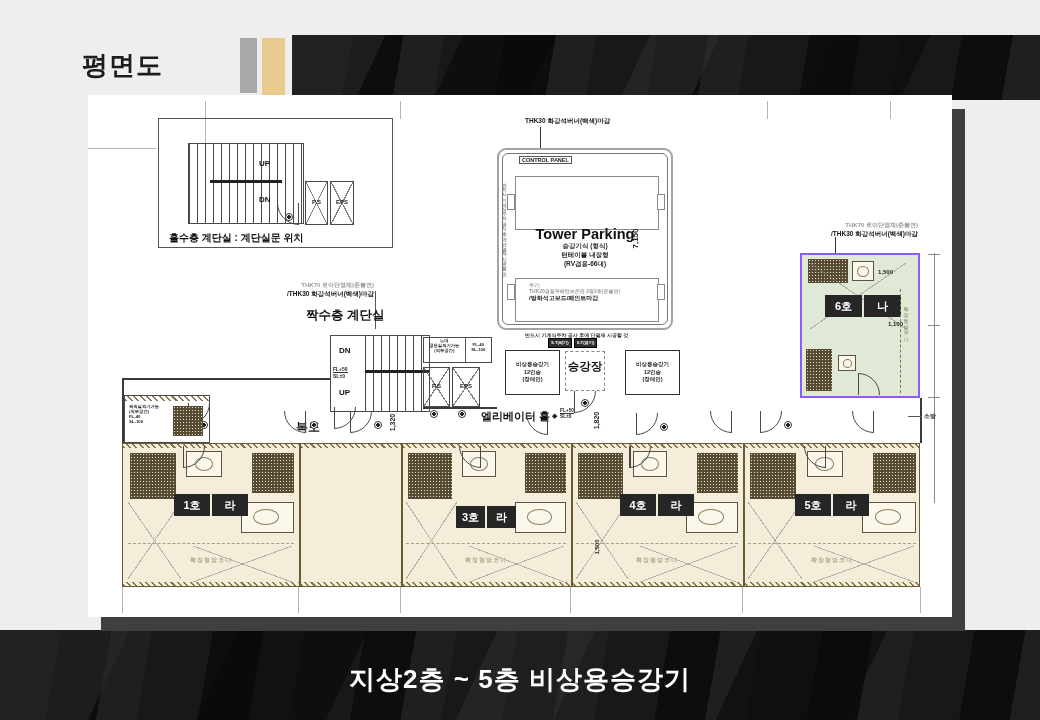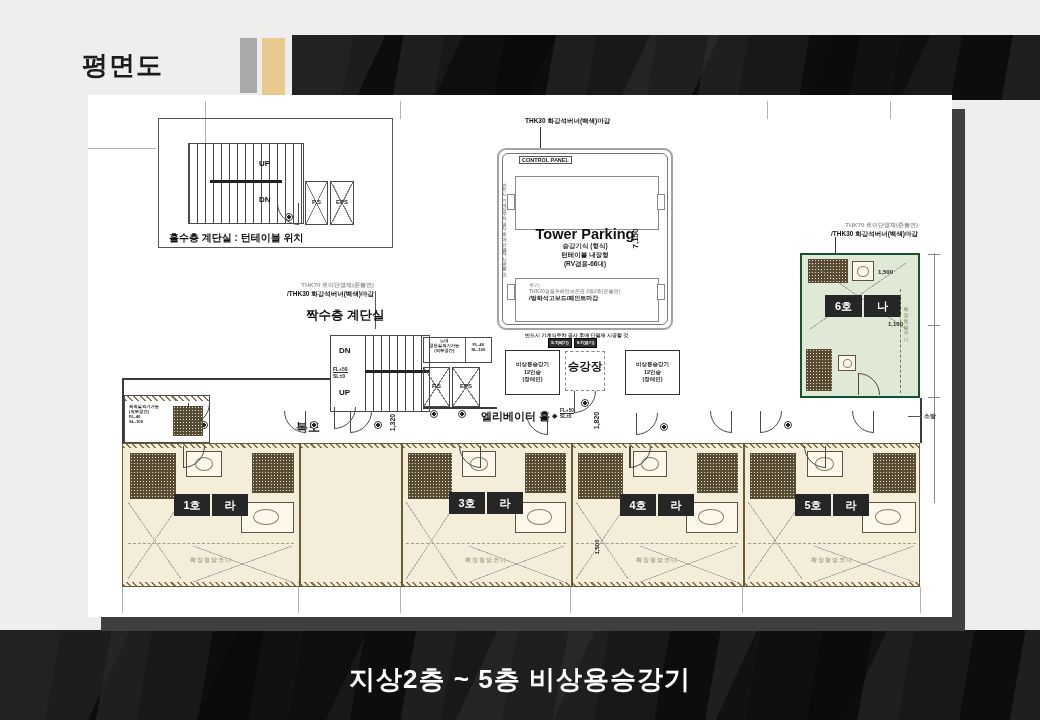--- a/index.html
+++ b/index.html
@@ -96,21 +96,21 @@
       <div class="abs lbl-b" style="left:100px;top:40px;font-size:8px;">UP</div>
       <div class="abs lbl-b" style="left:100px;top:76px;font-size:8px;">DN</div>
       <div class="abs box xfill" style="left:146px;top:62px;width:23px;height:44px;">
         <div class="shaftlbl">P.S</div>
       </div>
       <div class="abs box xfill" style="left:171px;top:62px;width:24px;height:44px;">
         <div class="shaftlbl">EPS</div>
       </div>
       <div class="door" style="left:118px;top:84px;transform:scaleX(-1);"></div>
       <div class="dotm" style="left:126px;top:94px;"></div>
-      <div class="abs lbl-b" style="left:10px;top:112px;font-size:10px;">홀수층 계단실 : 턴테이블 위치</div>
+      <div class="abs lbl-b" style="left:10px;top:112px;font-size:10px;">홀수층 계단실 : 계단실문 위치</div>
     </div>
 
     <div class="abs" style="left:130px;top:186px;width:156px;text-align:right;">
       <div class="note-g">THK70 로이단열재(준불연)</div>
       <div class="note-k">/THK30 화강석버너(백색)마감</div>
     </div>
     <div class="abs" style="left:287px;top:196px;width:1px;height:38px;background:#555;"></div>
     <div class="abs lbl-b" style="left:218px;top:212px;font-size:12.5px;">짝수층 계단실</div>
 
     <div class="abs box" style="left:242px;top:240px;width:100px;height:77px;">
@@ -235,21 +235,21 @@
     </div>
     <div class="door" style="left:100px;top:308px;"></div>
 
 
     <div class="abs" style="left:690px;top:126px;width:140px;text-align:right;">
       <div class="note-g">THK70 로이단열재(준불연)</div>
       <div class="note-k">/THK30 화강석버너(백색)마감</div>
     </div>
     <div class="abs" style="left:747px;top:142px;width:1px;height:16px;background:#333;"></div>
 
-    <div class="abs" style="left:712px;top:158px;width:120px;height:145px;background:#e0e9d6;border:2px solid #14532d;box-sizing:border-box;">
+    <div class="abs" style="left:712px;top:158px;width:120px;height:145px;background:#e0e9d6;border:2px solid #8b5cf6;box-sizing:border-box;">
       <div class="abs speckle" style="left:6px;top:4px;width:40px;height:24px;"></div>
       <div class="appl" style="left:50px;top:6px;width:22px;height:20px;"></div>
       <div class="abs xlight" style="left:8px;top:8px;width:96px;height:66px;"></div>
       <div class="abs dim" style="left:76px;top:14px;font-size:6px;">1,500</div>
       <div class="abs dim" style="left:86px;top:66px;font-size:6px;">1,100</div>
       <div class="badge" style="left:23px;top:40px;width:76px;">
         <span>6호</span>
         <span class="ty">나</span>
       </div>
       <div class="abs" style="left:98px;top:34px;width:0;height:104px;border-left:1px dashed #6a7d58;"></div>
@@ -286,21 +286,21 @@
 
       <div class="cell" style="left:278px;top:0;width:170px;height:144px;">
         <div class="abs speckle" style="left:4%;top:6%;width:26%;height:32%;"></div>
         <div class="appl" style="left:36%;top:5%;width:20%;height:18%;"></div>
         <div class="abs speckle" style="right:3%;top:6%;width:24%;height:28%;"></div>
         <div class="appl" style="right:3%;top:40%;width:30%;height:22%;"></div>
         <div class="abs xlight" style="left:3%;top:40%;width:30%;height:54%;"></div>
         <div class="dashline" style="left:3%;right:3%;top:69%;"></div>
         <div class="abs xlight" style="left:40%;top:71%;width:56%;height:25%;"></div>
         <div class="door" style="left:34%;top:2px;transform:scaleX(-1);"></div>
-        <div class="badge" style="left:50%;top:48px;width:74px;transform:translateX(-50%);">
+        <div class="badge" style="left:50%;top:62px;width:60px;transform:translateX(-50%);">
           <span>3호</span>
           <span class="ty">라</span>
         </div>
         <div class="balc-lbl" style="left:0;right:0;top:78%;">확장형발코니</div>
       </div>
 
       <div class="cell" style="left:448px;top:0;width:172px;height:144px;">
         <div class="abs speckle" style="left:4%;top:6%;width:26%;height:32%;"></div>
         <div class="appl" style="left:36%;top:5%;width:20%;height:18%;"></div>
         <div class="abs speckle" style="right:3%;top:6%;width:24%;height:28%;"></div>

